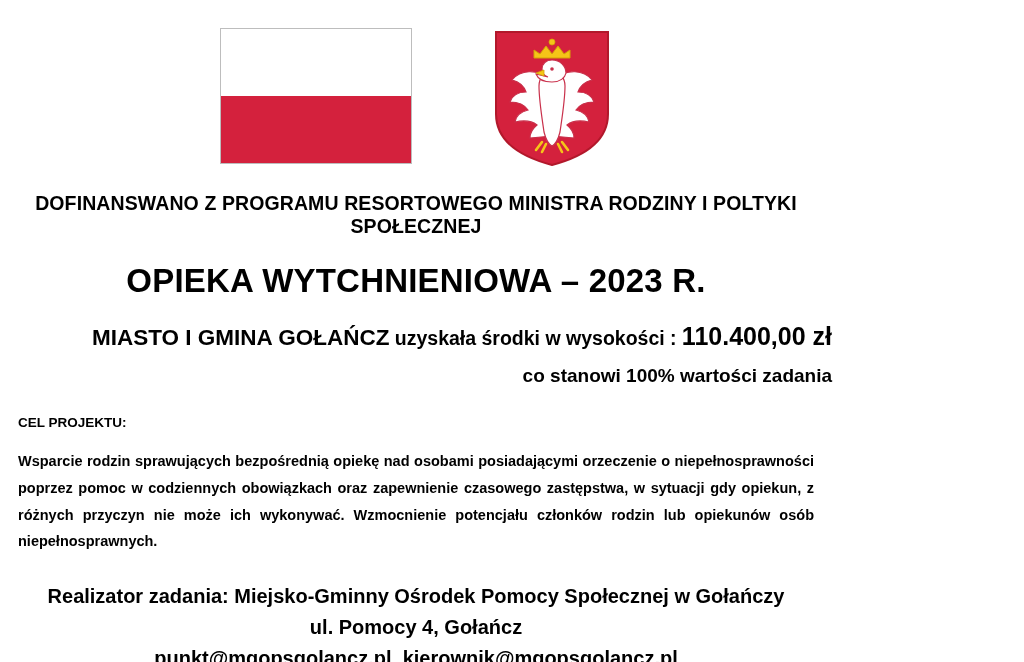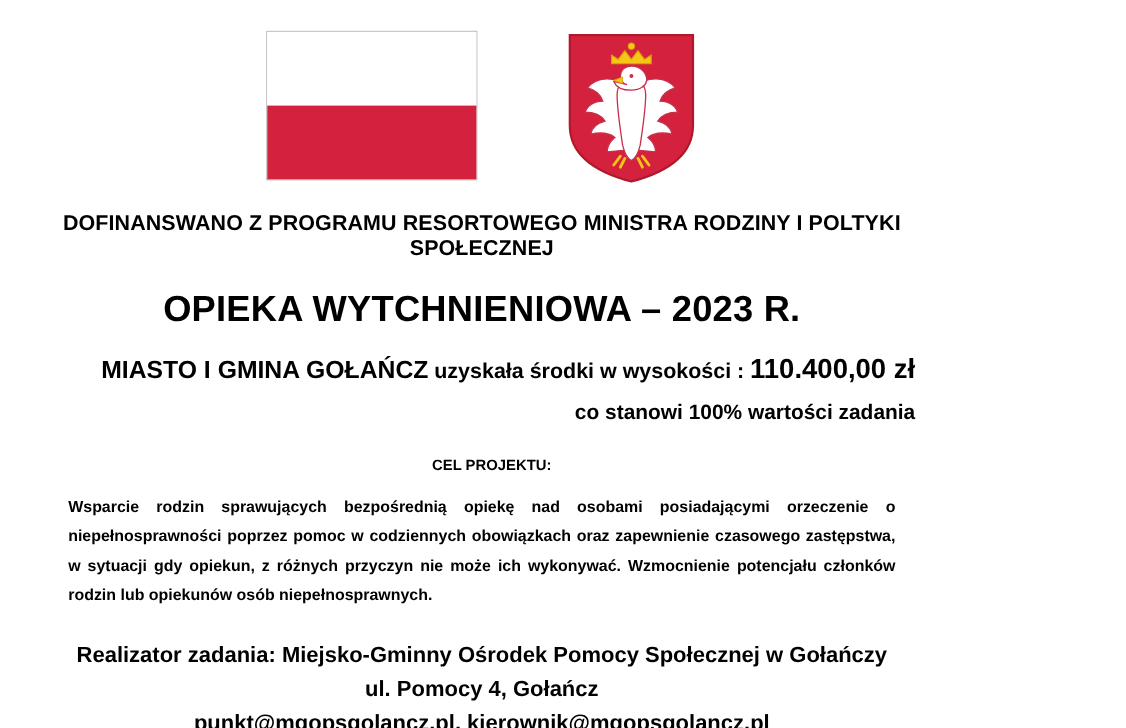--- a/index.html
+++ b/index.html
@@ -12,21 +12,20 @@
     height: 662px;
     font-family: "Liberation Sans", sans-serif;
     color: #000000;
     overflow: hidden;
   }
   .page {
     position: relative;
     width: 832px;
     height: 662px;
     box-sizing: border-box;
-    padding-left: 44px;
   }
 
   
   .emblems {
     display: flex;
     justify-content: center;
     align-items: flex-start;
     gap: 80px;
     padding-top: 28px;
   }
@@ -91,21 +90,20 @@
     font-weight: bold;
     font-size: 19px;
     margin-top: 14px;
   }
 
   .goal-label {
     margin-top: 28px;
     margin-left: 18px;
     font-weight: bold;
     font-size: 13.5px;
-    text-align: center;
   }
   .goal-body {
     margin: 18px 18px 0 18px;
     font-weight: bold;
     font-size: 14.5px;
     line-height: 1.85;
     text-align: justify;
   }
 
   .footer {

